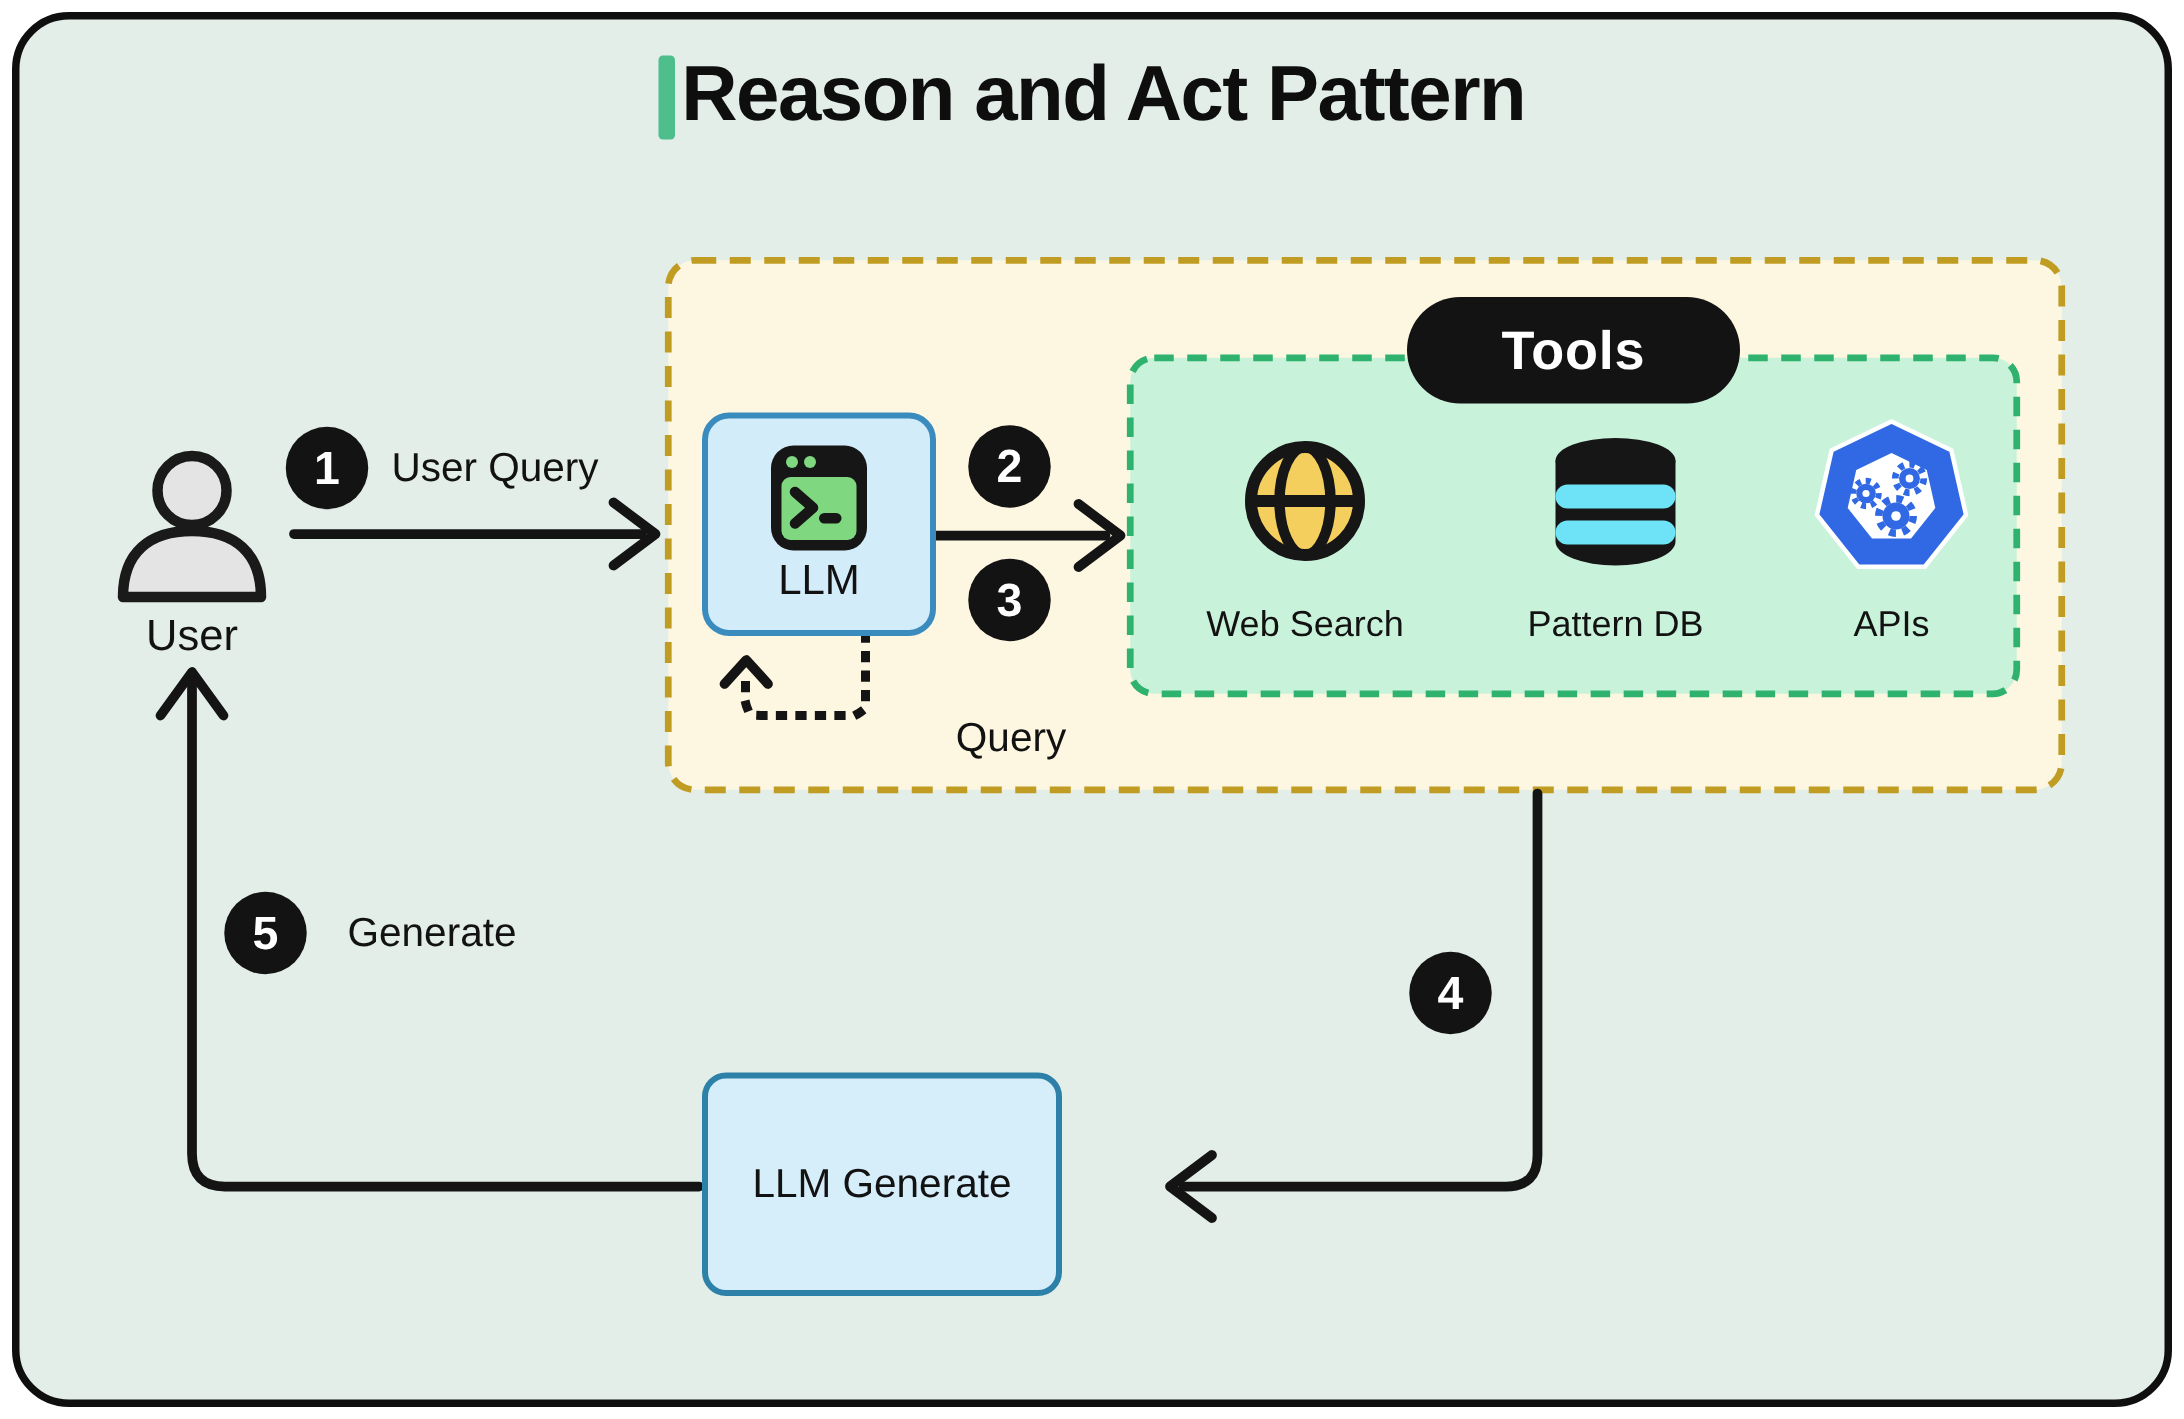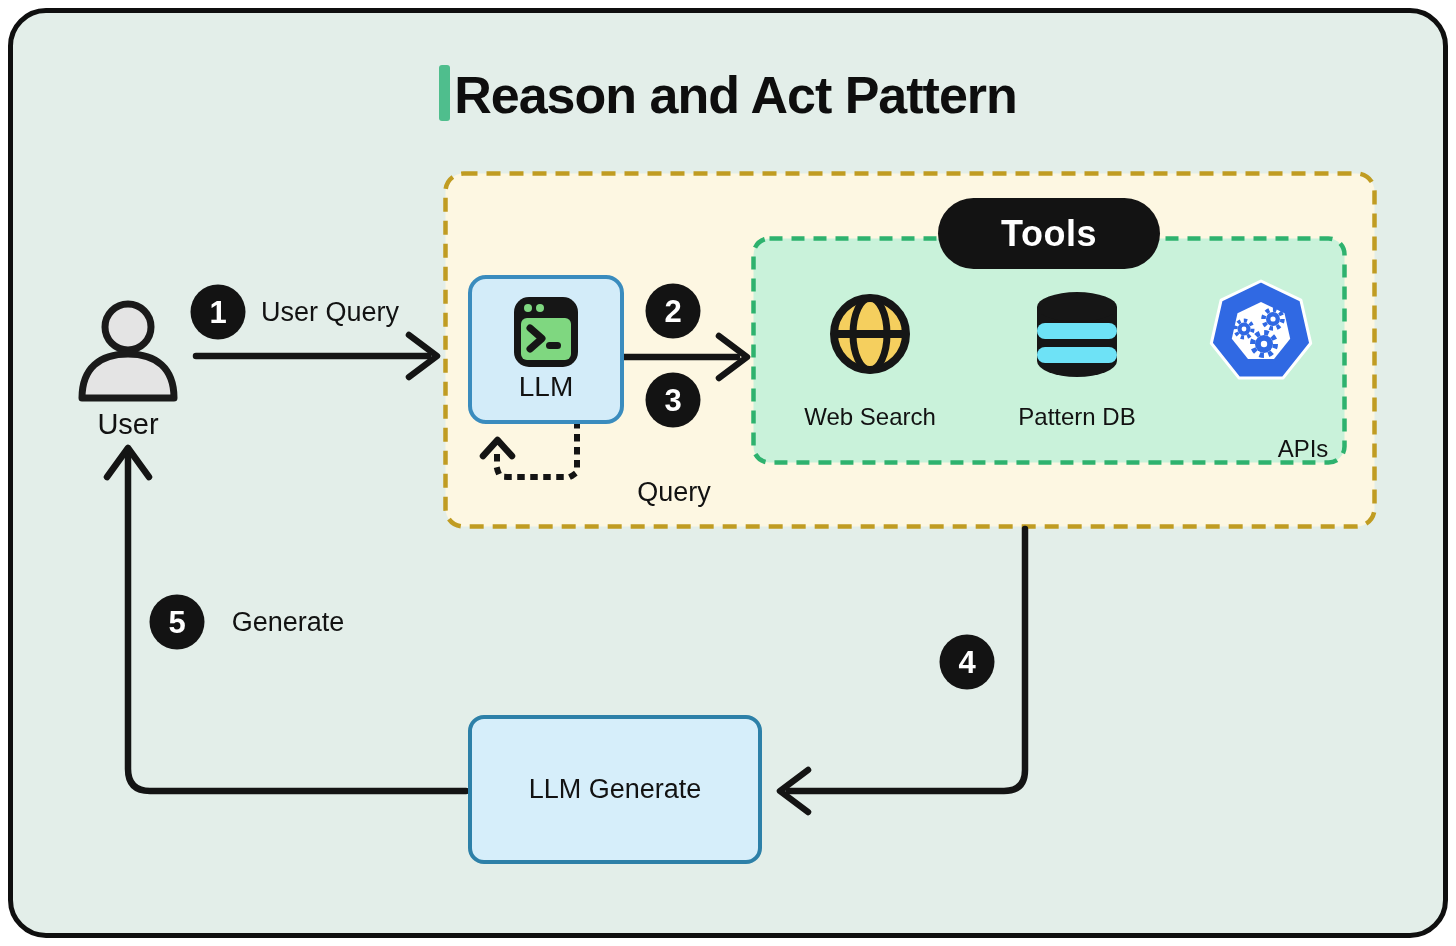--- a/index.html
+++ b/index.html
@@ -17,39 +17,39 @@
     --badge:#131313;
   }
   *{margin:0;padding:0;box-sizing:border-box;}
   html,body{background:#ffffff;}
   body{font-family:"Liberation Sans", sans-serif;color:var(--ink);}
   .stage{position:relative;width:1456px;height:946px;overflow:hidden;background:#ffffff;}
   .panel{position:absolute;left:8px;top:8px;width:1440px;height:930px;
     background:var(--panel-bg);border:5px solid var(--panel-border);border-radius:38px;}
   .overlay{position:absolute;left:0;top:0;width:1456px;height:946px;}
 
-  .title-row{position:absolute;left:0;top:33px;width:1456px;display:flex;justify-content:center;align-items:flex-start;gap:4px;margin-top:32px;}
+  .title-row{position:absolute;left:0;top:33px;width:1456px;display:flex;justify-content:center;align-items:flex-end;gap:4px;}
   .title-bar{width:11px;height:56px;border-radius:3px;background:var(--accent-green);}
   .title-text{font-size:52px;font-weight:700;letter-spacing:-1px;color:#0e0e0e;}
 
   .abs{position:absolute;}
 
   .badge{position:absolute;width:55px;height:55px;border-radius:50%;background:var(--badge);
     color:#fff;font-size:31px;font-weight:700;display:flex;align-items:center;justify-content:center;
     transform:translate(-50%,-50%);}
 
   .edge-label{position:absolute;transform:translate(-50%,-50%);font-size:27px;color:#121212;white-space:nowrap;text-align:center;}
 
   .node-label{font-size:28px;color:#121212;}
 
   .llm-node{position:absolute;left:468px;top:275px;width:156px;height:149px;background:var(--node-bg);
     border:4px solid var(--node-border);border-radius:18px;display:flex;flex-direction:column;
     align-items:center;justify-content:center;gap:3px;}
 
-  .gen-node{position:absolute;left:468px;top:715px;width:294px;height:149px;background:#d6eefa;
+  .gen-node{position:absolute;left:468px;top:715px;width:240px;height:149px;background:#d6eefa;
     border:4.5px solid var(--gen-border);border-radius:16px;display:flex;align-items:center;justify-content:center;}
   .gen-node .node-label{font-size:27px;}
 
   .tools-pill{position:absolute;left:938px;top:198px;width:222px;height:71px;border-radius:36px;
     background:var(--badge);display:flex;align-items:center;justify-content:center;}
   .tools-pill span{color:#ffffff;font-size:36px;font-weight:700;letter-spacing:0.5px;}
 
   .tool-label{position:absolute;transform:translate(-50%,-50%);font-size:24px;color:#121212;white-space:nowrap;}
 
   .user-figure{position:absolute;left:73px;top:296px;width:110px;display:flex;flex-direction:column;align-items:center;}
@@ -158,18 +158,18 @@
       <circle cx="58" cy="66" r="11.5" fill="none" stroke-width="5" stroke-dasharray="4.5 4.5"></circle>
       <circle cx="58" cy="66" r="3.2" fill="#ffffff" stroke="none"></circle>
       <circle cx="67" cy="41" r="7" stroke="none"></circle>
       <circle cx="67" cy="41" r="9.5" fill="none" stroke-width="4.5" stroke-dasharray="3.7 3.7"></circle>
       <circle cx="67" cy="41" r="2.6" fill="#ffffff" stroke="none"></circle>
       <circle cx="38" cy="51" r="6.5" stroke="none"></circle>
       <circle cx="38" cy="51" r="8.5" fill="none" stroke-width="4" stroke-dasharray="3.3 3.3"></circle>
       <circle cx="38" cy="51" r="2.4" fill="#ffffff" stroke="none"></circle>
     </g>
   </svg>
-  <div class="tool-label" style="left:1303px;top:417px;margin-top:32px;">APIs</div>
+  <div class="tool-label" style="left:1261px;top:417px;">APIs</div>
 
   <div class="gen-node">
     <div class="node-label">LLM Generate</div>
   </div>
 </div>
 
 </body></html>

